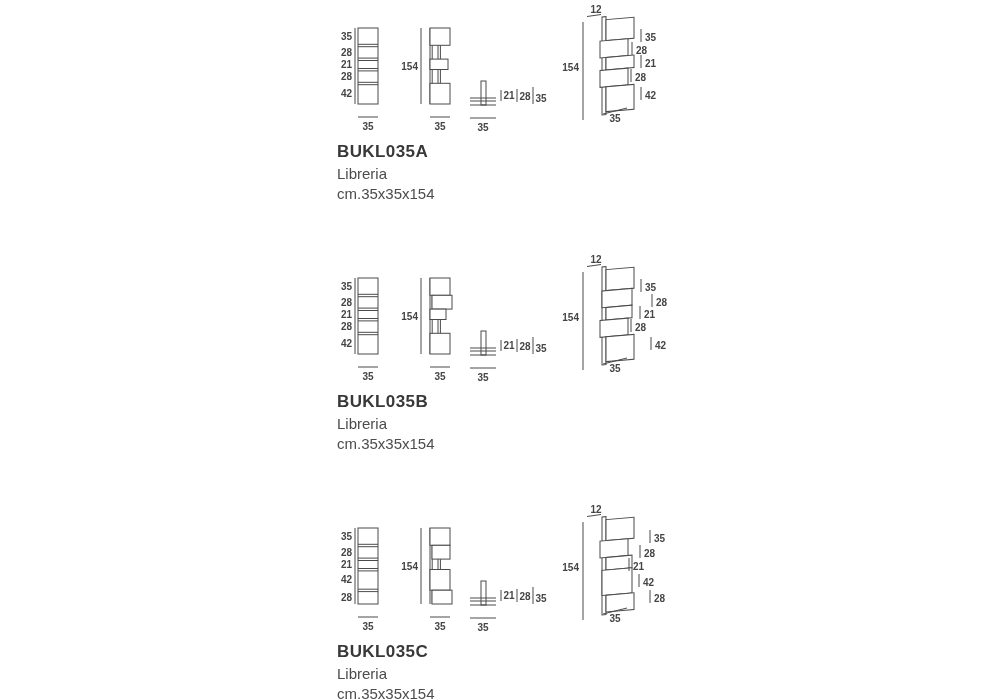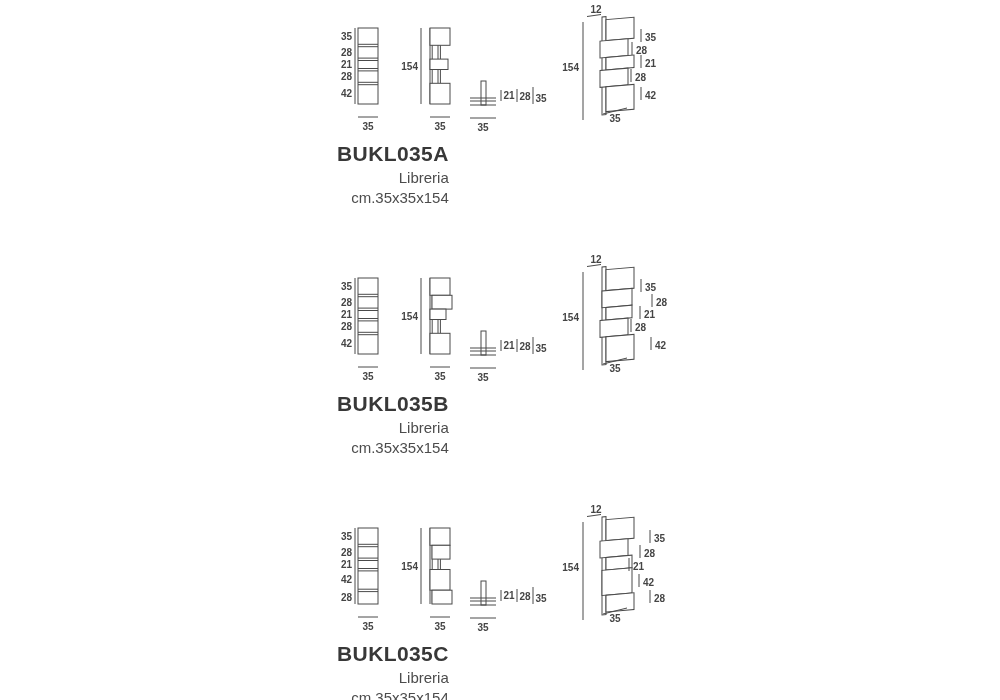--- a/index.html
+++ b/index.html
@@ -4,22 +4,22 @@
 <style>
   html,body{margin:0;padding:0;background:#fff;}
   .canvas{position:relative;width:1000px;height:700px;background:#ffffff;
           font-family:"Liberation Sans",sans-serif;overflow:hidden;}
   .row{position:absolute;left:0;width:1000px;height:250px;}
   .row svg{position:absolute;overflow:visible;}
   svg text{font-family:"Liberation Sans",sans-serif;font-size:10px;font-weight:600;fill:#454545;}
   svg line, svg rect{stroke:#4a4a4a;stroke-width:1;fill:none;}
   svg rect.f{fill:#ffffff;}
   .caption{position:absolute;left:337px;top:142px;}
-  .code{font-size:21px;font-weight:700;color:#383838;letter-spacing:.4px;}
-  .sub{font-size:15px;color:#4c4c4c;margin-top:3px;text-align:right;}
+  .code{font-size:17px;font-weight:700;color:#383838;letter-spacing:.4px;}
+  .sub{font-size:15px;color:#4c4c4c;margin-top:3px;}
 </style>
 </head>
 <body>
 
 <div class="canvas">
 
   <div class="row" style="top:0px">
 
     <svg style="left:330px;top:20px" width="72" height="118">
       <g>

